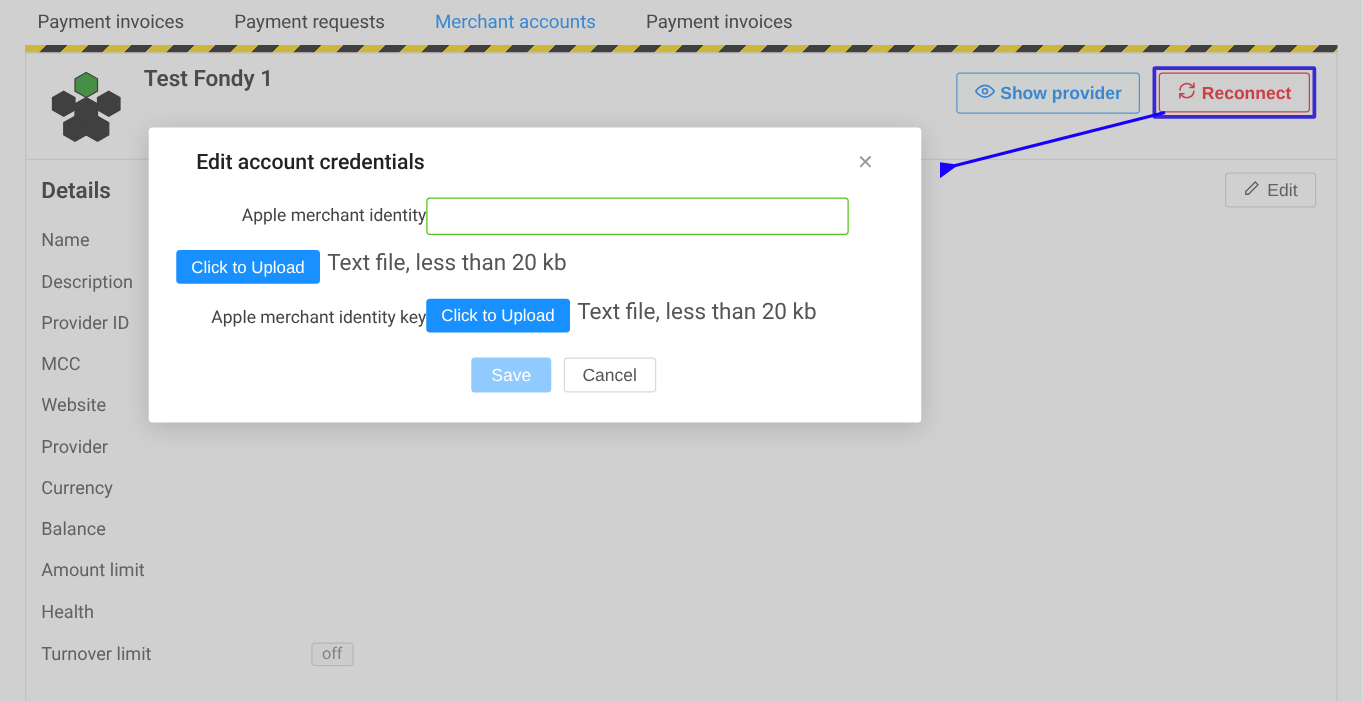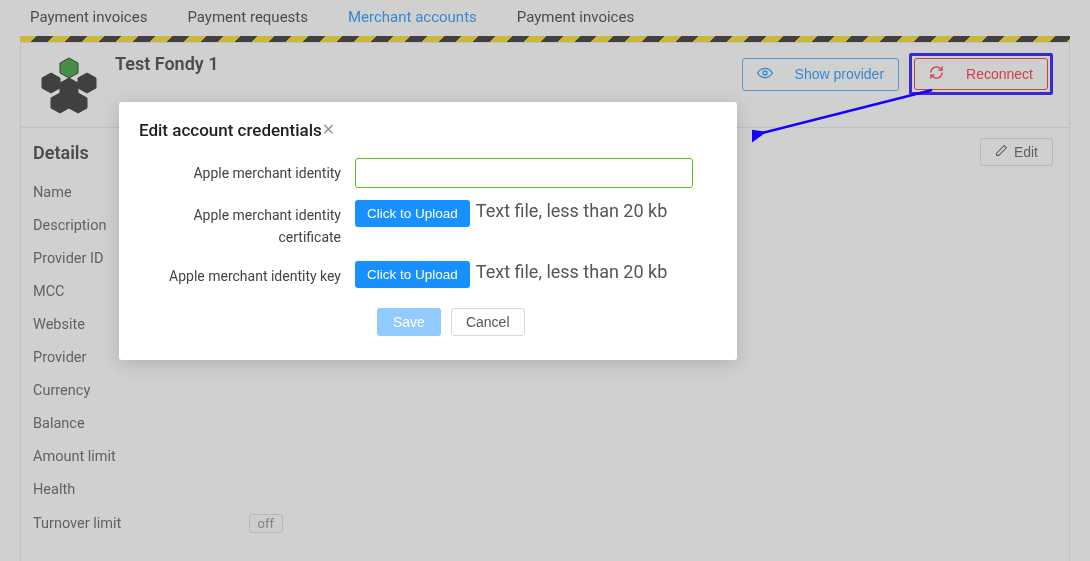--- a/index.html
+++ b/index.html
@@ -39,26 +39,27 @@
     .card-header {
       display: flex;
       align-items: flex-start;
       padding: 10px 16px;
       gap: 14px;
     }
     .logo-slot { width: 64px; height: 64px; display:flex; align-items:center; justify-content:center;}
     .card-title { font-size: 18px; font-weight: 600; flex: 1; }
     .header-actions { display: flex; gap: 10px; align-items:center; }
     .btn {
-      display: inline-flex; align-items:center; gap:22px;
+      display: inline-flex; align-items:center; gap:4px;
       padding: 6px 14px;
       border-radius: 3px;
       font-size: 14px;
       background: #fff;
       cursor: pointer;
+      font-weight: bold;
     }
     .btn-show { border: 1px solid #40a9ff; color: #1890ff; background:#e6f7ff0d; }
     .btn-reconnect { border: 1px solid #f5222d; color: #f5222d; background:#fff1f00d;}
     .highlight-box {
       border: 3px solid #1800ff;
       padding: 2px;
       border-radius: 2px;
       display:flex;
     }
     .card-hr{ border-top:1px solid #e8e8e8; margin: 0;}
@@ -88,26 +89,26 @@
       left: 119px;
       top: 102px;
       width: 618px;
       background: #fff;
       border-radius: 3px;
       box-shadow: 0 4px 20px rgba(0,0,0,0.15);
       z-index: 10;
       padding-bottom: 24px;
     }
     .modal-header{
-        display:flex; justify-content:flex-start; align-items:center;
-        padding: 18px 20px 12px;
+        display:flex; justify-content:space-between; align-items:center;
+        padding: 18px 38px 12px;
     }
     .modal-title{ font-size:17px; font-weight:500; color:#222;}
     .modal-close{ color:#999; font-size:16px; cursor:pointer; line-height:1;}
-    .form-row{ display:flex; padding: 6px 22px; gap: 14px; align-items:flex-start;}
+    .form-row{ display:flex; padding: 6px 22px; align-items:flex-start;}
     .form-label{ width: 200px; text-align:right; color:#444; font-size:14px; padding-top:4px; line-height:1.6;}
     .form-control{ flex:1; display:flex; gap:6px; align-items:flex-start;}
     .text-input{
         width: 338px; height:30px;
         border:1px solid #52c41a; border-radius:3px;
         padding: 4px 10px; font-size:14px; outline:none;
     }
     .upload-btn{
         background:#1890ff; color:#fff; border:none; border-radius:3px;
         padding: 6px 12px; font-size:13.5px; cursor:pointer;
@@ -237,21 +238,20 @@
   </div>
 
   <div class="form-row">
     <div class="form-label">Apple merchant identity</div>
     <div class="form-control">
       <input class="text-input" type="text" style="">
     </div>
   </div>
 
   <div class="form-row">
-    <div class="form-label">Apple merchant identity certificate</div>
     <div class="form-control">
       <button class="upload-btn">Click to Upload</button>
       <div class="hint">Text file, less than 20 kb</div>
     </div>
   </div>
 
   <div class="form-row">
     <div class="form-label">Apple merchant identity key</div>
     <div class="form-control">
       <button class="upload-btn">Click to Upload</button>

